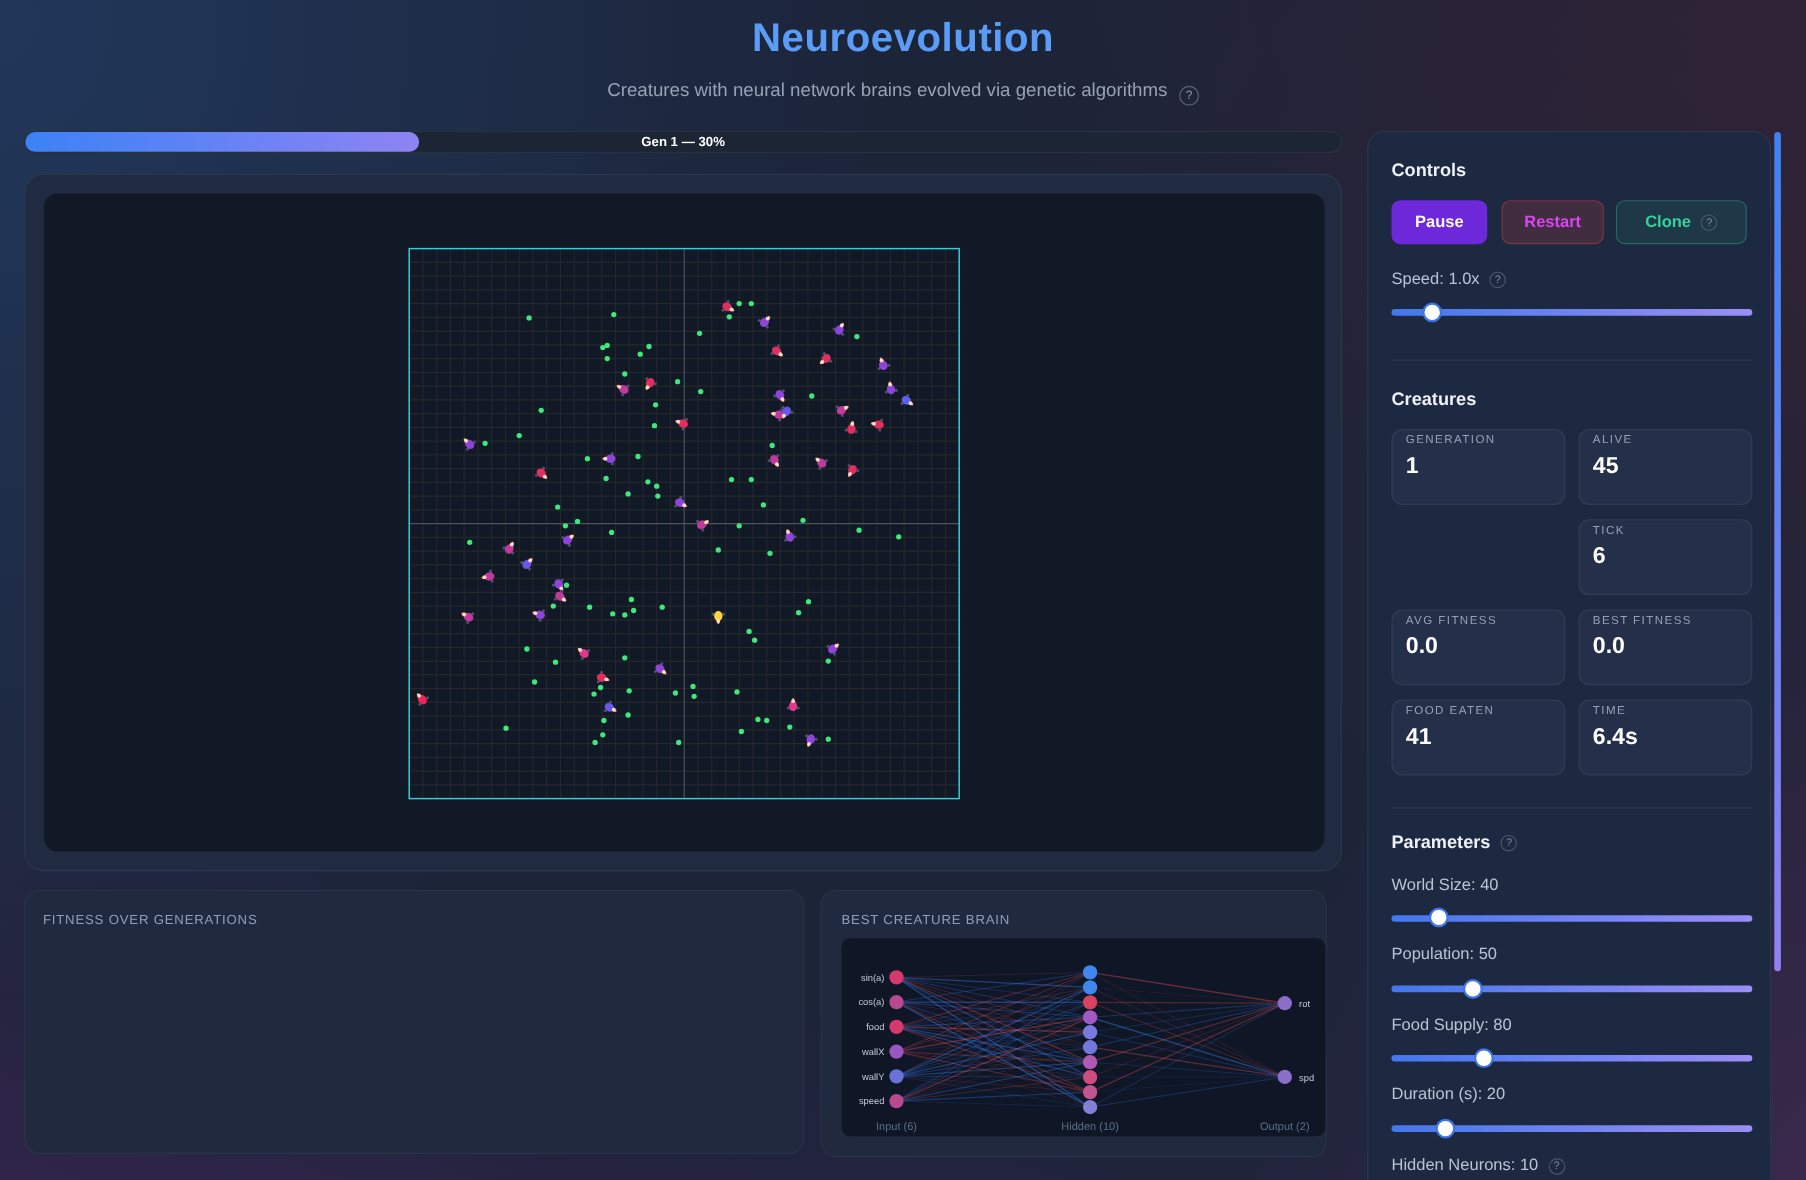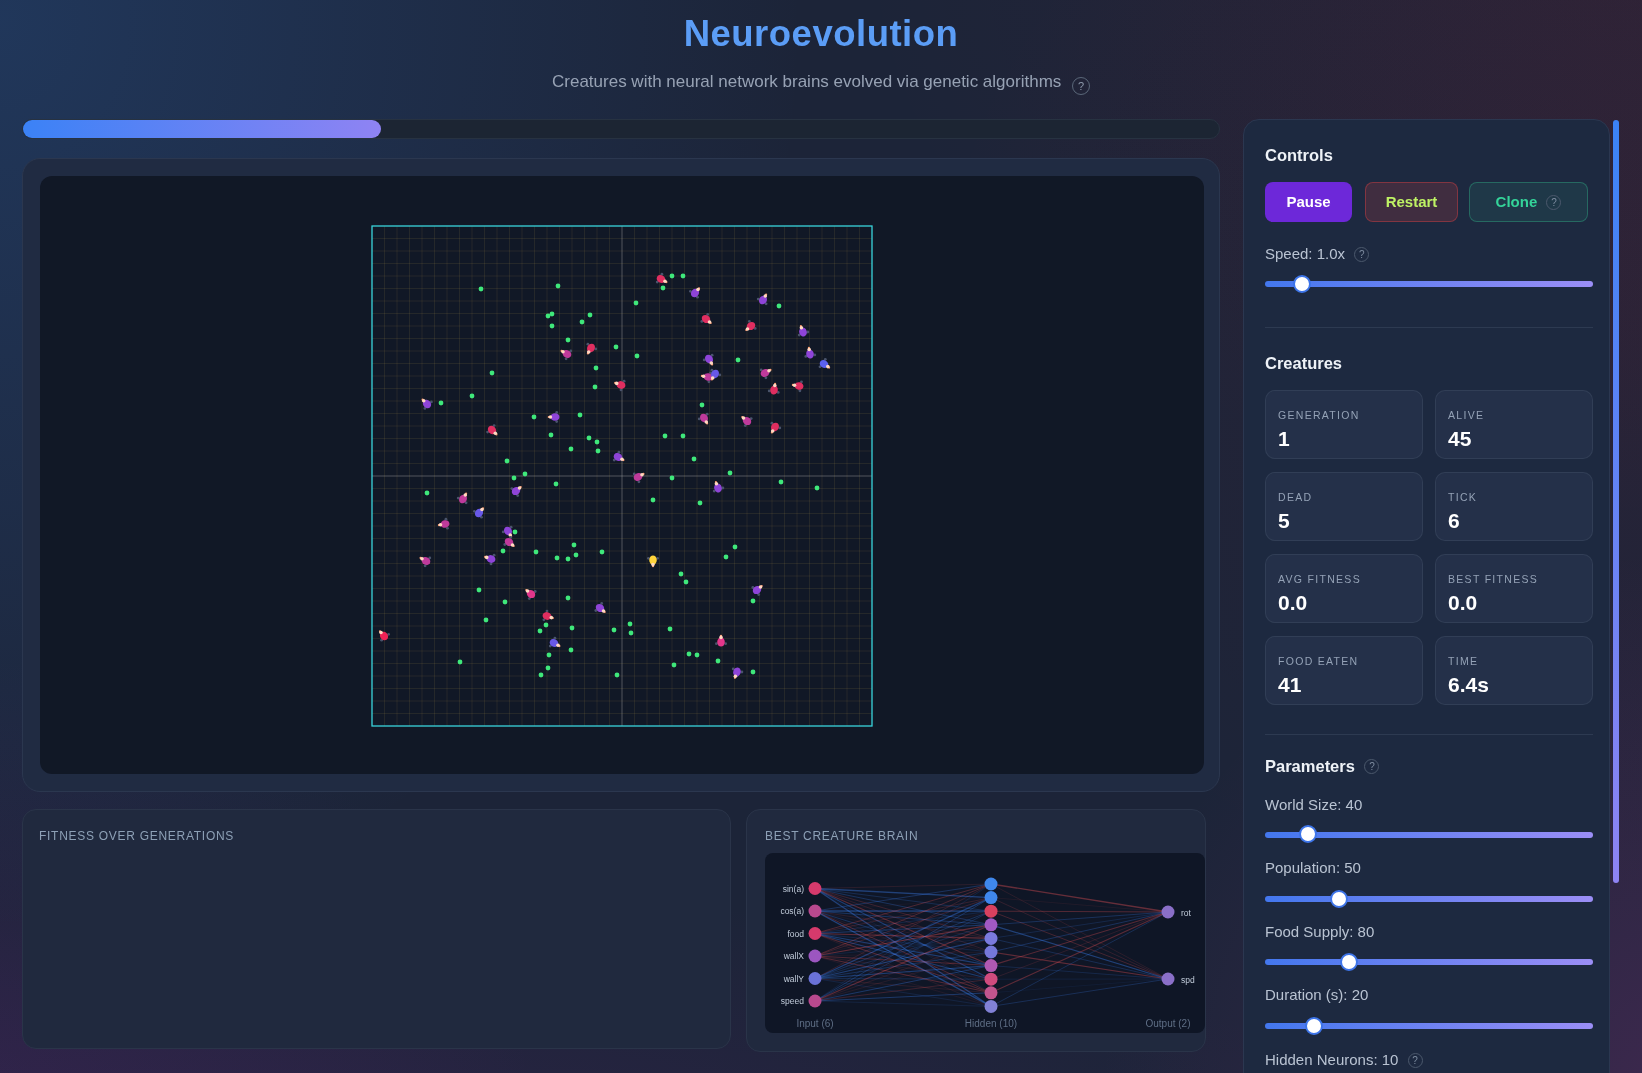--- a/index.html
+++ b/index.html
@@ -29,41 +29,42 @@
 .panel{background:#20293e;border:1px solid #2a3449;border-radius:14px}
 .fitPanel{left:22px;top:809px;width:709px;height:240px}
 .brainPanel{left:746px;top:809px;width:460px;height:243px}
 .panelTitle{font-size:12px;font-weight:normal;letter-spacing:0.72px;color:#8da0b6}
 .brainCanvas{left:18px;top:43px;width:440px;height:180px;background:#0f1626;border-radius:8px}
 
 .sidebar{left:1243px;top:119px;width:367px;height:1000px;background:#1d2940;border-radius:16px;border:1px solid #2b3750}
 .sb-h{font-size:16.5px;font-weight:bold;color:#eef2f7}
 .btn{position:absolute;height:40px;border-radius:8px;font-size:15px;font-weight:bold;text-align:center;line-height:40px}
 .btn-pause{left:21px;top:62px;width:87px;background:#6d28d9;color:#fff}
-.btn-restart{left:121px;top:62px;width:93px;background:rgba(239,68,68,.17);border:1px solid rgba(239,68,68,.38);color:#bef264;line-height:38px}
+.btn-restart{left:121px;top:62px;width:93px;background:rgba(239,68,68,.17);border:1px solid rgba(239,68,68,.38);color:#d946ef;line-height:38px}
 .btn-clone{left:225px;top:62px;width:119px;background:rgba(52,211,153,.09);border:1px solid rgba(52,211,153,.32);color:#34d399;line-height:38px}
 .qmark2{display:inline-block;width:15px;height:15px;line-height:13px;border:1.5px solid #4b586c;border-radius:50%;color:#7e8ca0;font-size:10px;text-align:center;vertical-align:1px;margin-left:5px;font-weight:normal}
 .slabel{font-size:15px;color:#b9c3d2}
 .track{position:absolute;height:5.5px;border-radius:3px;background:linear-gradient(90deg,#4377ee,#9b8ef6);width:328px;left:21px}
 .thumb{position:absolute;width:18px;height:18px;border-radius:50%;background:#fff;border:2.5px solid #3d74e8}
 .divider{position:absolute;left:21px;width:328px;height:1px;background:rgba(148,163,184,.14)}
-.card{position:absolute;width:158px;height:69px;background:#243049;border:1px solid rgba(148,163,184,.12);border-radius:10px;padding:18px 12px}
+.card{position:absolute;width:158px;height:69px;background:#243049;border:1px solid rgba(148,163,184,.12);border-radius:10px;padding:3px 12px}
 .clabel{font-size:10.5px;letter-spacing:1.3px;color:#94a2b6}
 .cval{font-size:21px;font-weight:bold;color:#fff;margin-top:6px}
 
 .sbar{left:1613px;top:120px;width:6px;height:763px;border-radius:3px;background:linear-gradient(180deg,#3b82f6,#8f83f3)}
 </style>
 </head>
 <body>
 <div class="app">
   <h1 class="abs title">Neuroevolution</h1>
   <div class="abs subtitle">Creatures with neural network brains evolved via genetic algorithms <span class="qmark">?</span></div>
 
   <div class="abs ptrack">
     <div class="abs pfill"></div>
+    <div class="abs plabel">Gen 1 — 30%</div>
   </div>
 
   <div class="abs mainPanel">
     <div class="abs simCanvas">
       <svg width="1164" height="598" viewBox="39 175 1164 598">
 <path d="M371.0 225V725 M383.5 225V725 M396.0 225V725 M408.5 225V725 M421.0 225V725 M433.5 225V725 M446.0 225V725 M458.5 225V725 M471.0 225V725 M483.5 225V725 M496.0 225V725 M508.5 225V725 M521.0 225V725 M533.5 225V725 M546.0 225V725 M558.5 225V725 M571.0 225V725 M583.5 225V725 M596.0 225V725 M608.5 225V725 M621.0 225V725 M633.5 225V725 M646.0 225V725 M658.5 225V725 M671.0 225V725 M683.5 225V725 M696.0 225V725 M708.5 225V725 M721.0 225V725 M733.5 225V725 M746.0 225V725 M758.5 225V725 M771.0 225V725 M783.5 225V725 M796.0 225V725 M808.5 225V725 M821.0 225V725 M833.5 225V725 M846.0 225V725 M858.5 225V725 M871.0 225V725 M371 225.0H871 M371 237.5H871 M371 250.0H871 M371 262.5H871 M371 275.0H871 M371 287.5H871 M371 300.0H871 M371 312.5H871 M371 325.0H871 M371 337.5H871 M371 350.0H871 M371 362.5H871 M371 375.0H871 M371 387.5H871 M371 400.0H871 M371 412.5H871 M371 425.0H871 M371 437.5H871 M371 450.0H871 M371 462.5H871 M371 475.0H871 M371 487.5H871 M371 500.0H871 M371 512.5H871 M371 525.0H871 M371 537.5H871 M371 550.0H871 M371 562.5H871 M371 575.0H871 M371 587.5H871 M371 600.0H871 M371 612.5H871 M371 625.0H871 M371 637.5H871 M371 650.0H871 M371 662.5H871 M371 675.0H871 M371 687.5H871 M371 700.0H871 M371 712.5H871 M371 725.0H871" stroke="rgba(205,180,85,0.105)" stroke-width="1" fill="none"></path>
 <path d="M621 225V725 M371 475H871" stroke="rgba(165,175,195,0.33)" stroke-width="1" fill="none"></path>
 <rect x="371" y="225" width="500" height="500" fill="none" stroke="#35d2da" stroke-width="1.3"></rect>
 <g fill="#3fe87b">
             <circle cx="480" cy="288" r="2.4"></circle>
@@ -497,24 +498,20 @@
 
     <div class="abs sb-h" style="left:21px;top:234px">Creatures</div>
     <div class="card" style="left:21px;top:270px">
         <div class="clabel">GENERATION</div>
         <div class="cval">1</div>
       </div>
     <div class="card" style="left:191px;top:270px">
         <div class="clabel">ALIVE</div>
         <div class="cval">45</div>
       </div>
-    <div class="card" style="left:21px;top:352px">
-        <div class="clabel">DEAD</div>
-        <div class="cval">5</div>
-      </div>
     <div class="card" style="left:191px;top:352px">
         <div class="clabel">TICK</div>
         <div class="cval">6</div>
       </div>
     <div class="card" style="left:21px;top:434px">
         <div class="clabel">AVG FITNESS</div>
         <div class="cval">0.0</div>
       </div>
     <div class="card" style="left:191px;top:434px">
         <div class="clabel">BEST FITNESS</div>

